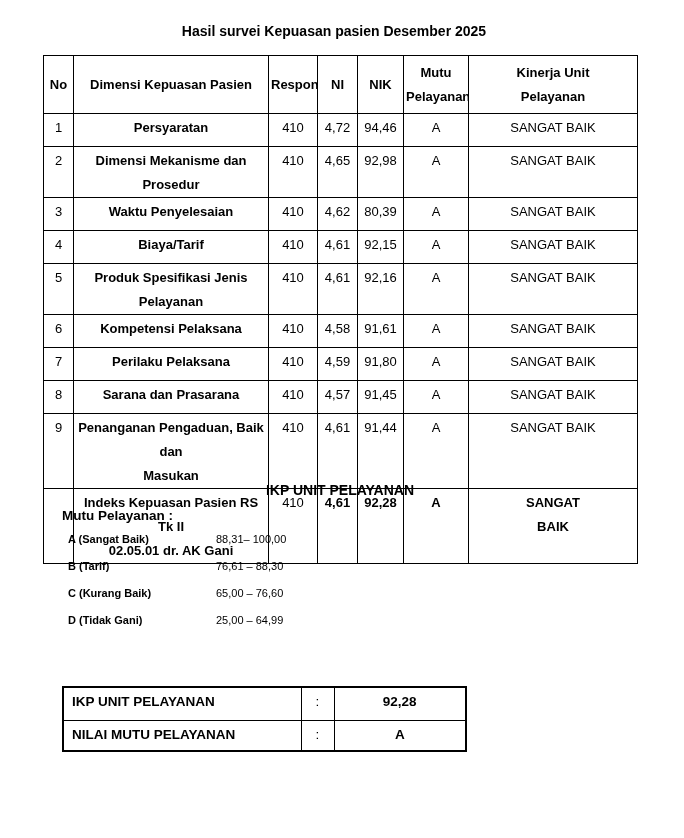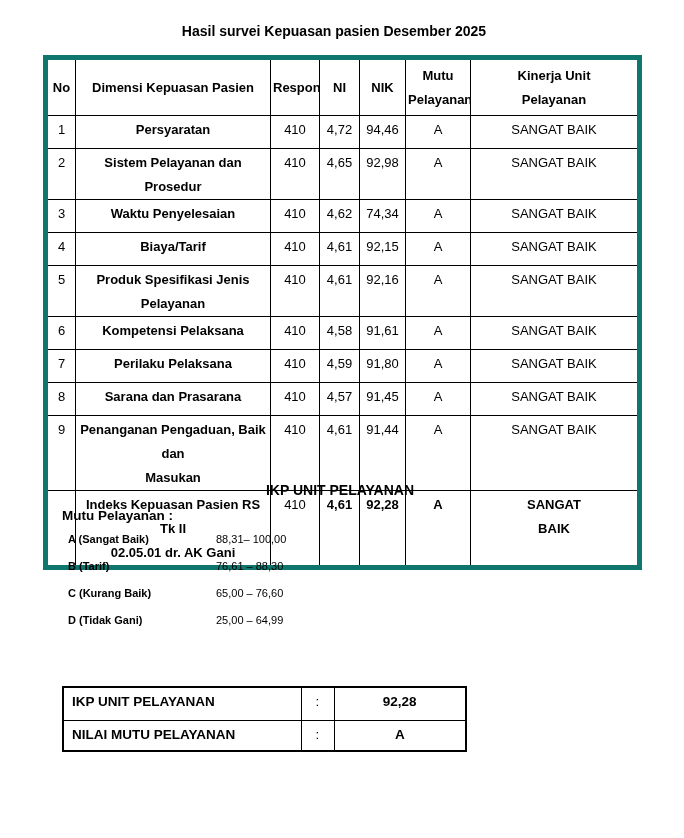--- a/index.html
+++ b/index.html
@@ -14,21 +14,21 @@
   .doc-title {
     position: absolute; top: 22px; left: 0; width: 668px;
     text-align: center; font-size: 14px; font-weight: bold; line-height: 18px;
     margin: 0;
   }
 
   
   table.main {
     position: absolute; top: 55px; left: 43px;
     width: 594px; border-collapse: collapse; table-layout: fixed;
-    border: 5px solid #0f766e;
+    border: 1px solid #0f766e;
   }
   table.main th, table.main td {
     border: 1px solid #000;
     font-size: 13px;
     white-space: pre-line;
     overflow: hidden;
     padding: 0 2px;
   }
   table.main thead tr { height: 58px; }
   table.main th {
@@ -110,33 +110,33 @@
         <td>1</td>
         <td class="b">Persyaratan</td>
         <td>410</td>
         <td>4,72</td>
         <td>94,46</td>
         <td>A</td>
         <td>SANGAT BAIK</td>
       </tr>
       <tr class="r">
         <td>2</td>
-        <td class="b">Sistem Pelayanan dan Prosedur</td>
+        <td class="b">Dimensi Mekanisme dan Prosedur</td>
         <td>410</td>
         <td>4,65</td>
         <td>92,98</td>
         <td>A</td>
         <td>SANGAT BAIK</td>
       </tr>
       <tr class="r">
         <td>3</td>
         <td class="b">Waktu Penyelesaian</td>
         <td>410</td>
         <td>4,62</td>
-        <td>74,34</td>
+        <td>80,39</td>
         <td>A</td>
         <td>SANGAT BAIK</td>
       </tr>
       <tr class="r">
         <td>4</td>
         <td class="b">Biaya/Tarif</td>
         <td>410</td>
         <td>4,61</td>
         <td>92,15</td>
         <td>A</td>

